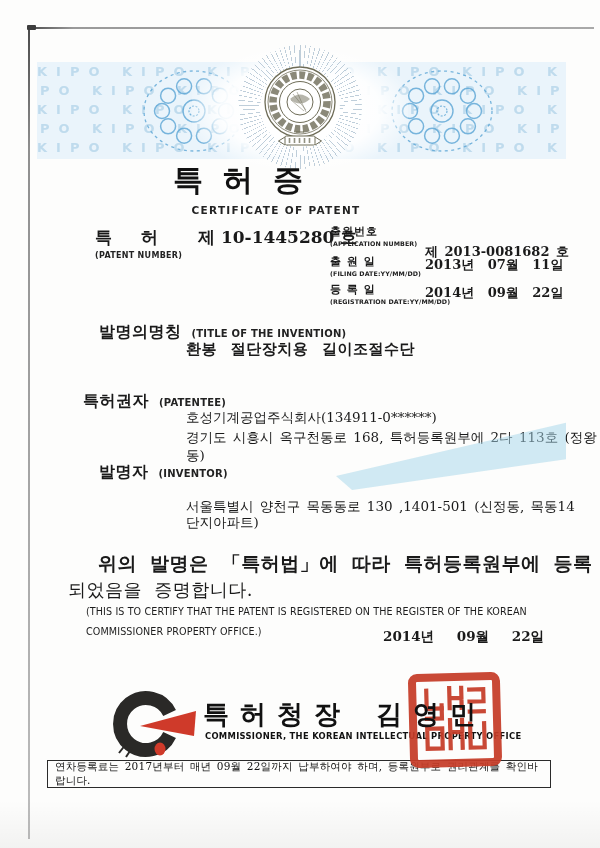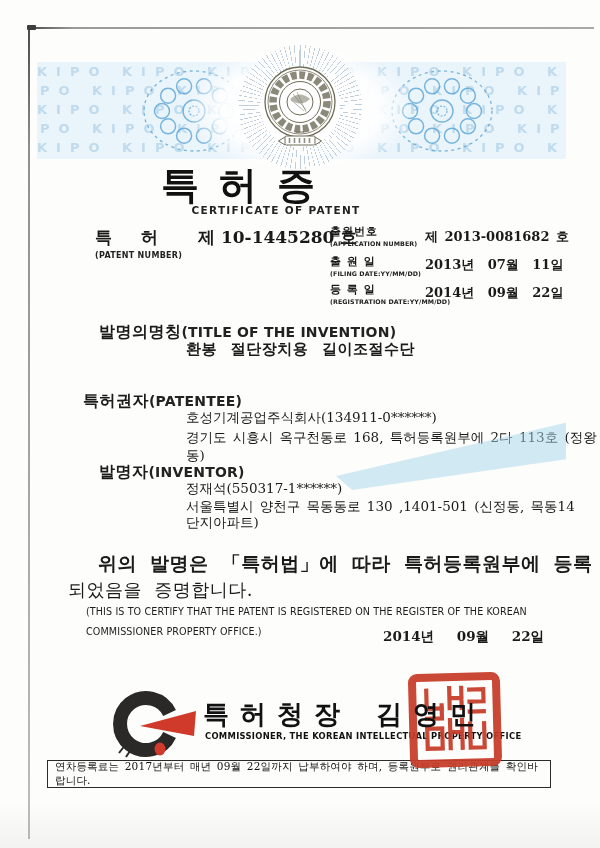--- a/index.html
+++ b/index.html
@@ -28,43 +28,43 @@
     background:radial-gradient(ellipse at center,#ffffff 32%,rgba(255,255,255,0.92) 52%,rgba(255,255,255,0) 76%); }
   .rays { left:238px; top:45px; width:124px; height:124px; border-radius:50%;
     background:repeating-conic-gradient(rgba(128,158,182,0.5) 0deg 0.7deg, rgba(255,255,255,0) 0.7deg 4.6deg); }
   .rays-core { left:260px; top:67px; width:80px; height:80px; border-radius:50%; background:#fff; }
   .emblem { left:263px; top:66px; }
   .rosette-l { left:138px; top:66px; }
   .rosette-r { left:386px; top:66px; }
 
   
   .title-kr { left:0; top:160px; width:476px; text-align:center;
-    font-family:"DejaVu Sans", sans-serif; font-weight:900; font-size:38px;
+    font-family:"DejaVu Sans", sans-serif; font-weight:900; font-size:30px;
     letter-spacing:20px; text-indent:20px; color:#111; }
   .title-en { left:0; top:204px; width:552px; text-align:center;
     font-family:"DejaVu Sans", sans-serif; font-weight:600; font-size:10.5px;
     letter-spacing:1.3px; color:#222; }
 
   
   .pn-row { left:95px; top:226px; display:flex; font-size:17px; font-weight:700; }
   .pn-w2 { margin-left:29px; } .pn-val { margin-left:40px; }
   .pn-label { left:95px; top:251px; font-family:"DejaVu Sans", sans-serif; font-size:8px; font-weight:600; letter-spacing:0.3px; color:#222; }
 
   
   .meta-label-kr { font-size:11px; font-weight:700; letter-spacing:1px; }
   .meta-label-en { font-family:"DejaVu Sans", sans-serif; font-size:6.3px; font-weight:600; color:#222; margin-top:1px; letter-spacing:0.1px; }
   .meta-val { font-size:13px; font-weight:600; word-spacing:9px; }
-  .m-app-l { left:330px; top:224px; } .m-app-v { left:425px; top:228px; word-spacing:2px; }
+  .m-app-l { left:330px; top:224px; } .m-app-v { left:425px; top:243px; word-spacing:2px; }
   .m-fil-l { left:330px; top:254px; } .m-fil-v { left:425px; top:256px; }
   .m-reg-l { left:330px; top:282px; } .m-reg-v { left:425px; top:284px; }
 
   
   .sec-label { display:flex; align-items:baseline; }
   .sec-label .kr { font-size:16px; font-weight:700; letter-spacing:0.5px; }
-  .sec-label .en { font-family:"DejaVu Sans", sans-serif; font-size:14px; font-weight:600; color:#222; margin-left:0; letter-spacing:0.2px; }
+  .sec-label .en { font-family:"DejaVu Sans", sans-serif; font-size:10px; font-weight:600; color:#222; margin-left:10px; letter-spacing:0.2px; }
   .inv-label { left:99px; top:322px; }
   .inv-title { left:186px; top:340px; font-size:15px; font-weight:700; word-spacing:8px; letter-spacing:0.5px; }
   .pat-label { left:83px; top:391px;justify-content:flex-end; }
   .pat-name  { left:186px; top:409px; font-size:13.5px; }
   .pat-addr  { left:186px; top:429px; font-size:13.5px; word-spacing:2px; }
   .invr-label{ left:99px; top:462px; }
   .invr-name { left:186px; top:480px; font-size:13.5px; }
   .invr-addr1{ left:186px; top:498px; font-size:13.5px; word-spacing:2px; }
   .invr-addr2{ left:186px; top:514px; font-size:13.5px; }
 
@@ -207,21 +207,20 @@
   </div>
   <div class="abs pat-name">호성기계공업주식회사(134911-0******)</div>
   <div class="abs pat-addr">경기도 시흥시 옥구천동로 168, 특허등록원부에 2다 113호 (정왕동)</div>
 
   <div class="abs artifact"></div>
 
   <div class="abs sec-label invr-label">
     <span class="kr">발명자</span>
     <span class="en">(INVENTOR)</span>
   </div>
-  <div class="abs invr-name">정재석(550317-1******)</div>
   <div class="abs invr-addr1">서울특별시 양천구 목동동로 130 ,1401-501 (신정동, 목동14</div>
   <div class="abs invr-addr2">단지아파트)</div>
 
   <div class="abs st-kr1">위의 발명은 「특허법」에 따라 특허등록원부에 등록</div>
   <div class="abs st-kr2">되었음을 증명합니다.</div>
   <div class="abs st-en">
     <div>(THIS IS TO CERTIFY THAT THE PATENT IS REGISTERED ON THE REGISTER OF THE KOREAN</div>
     <div>COMMISSIONER PROPERTY OFFICE.)</div>
   </div>
   <div class="abs st-date">2014년 09월 22일</div>

